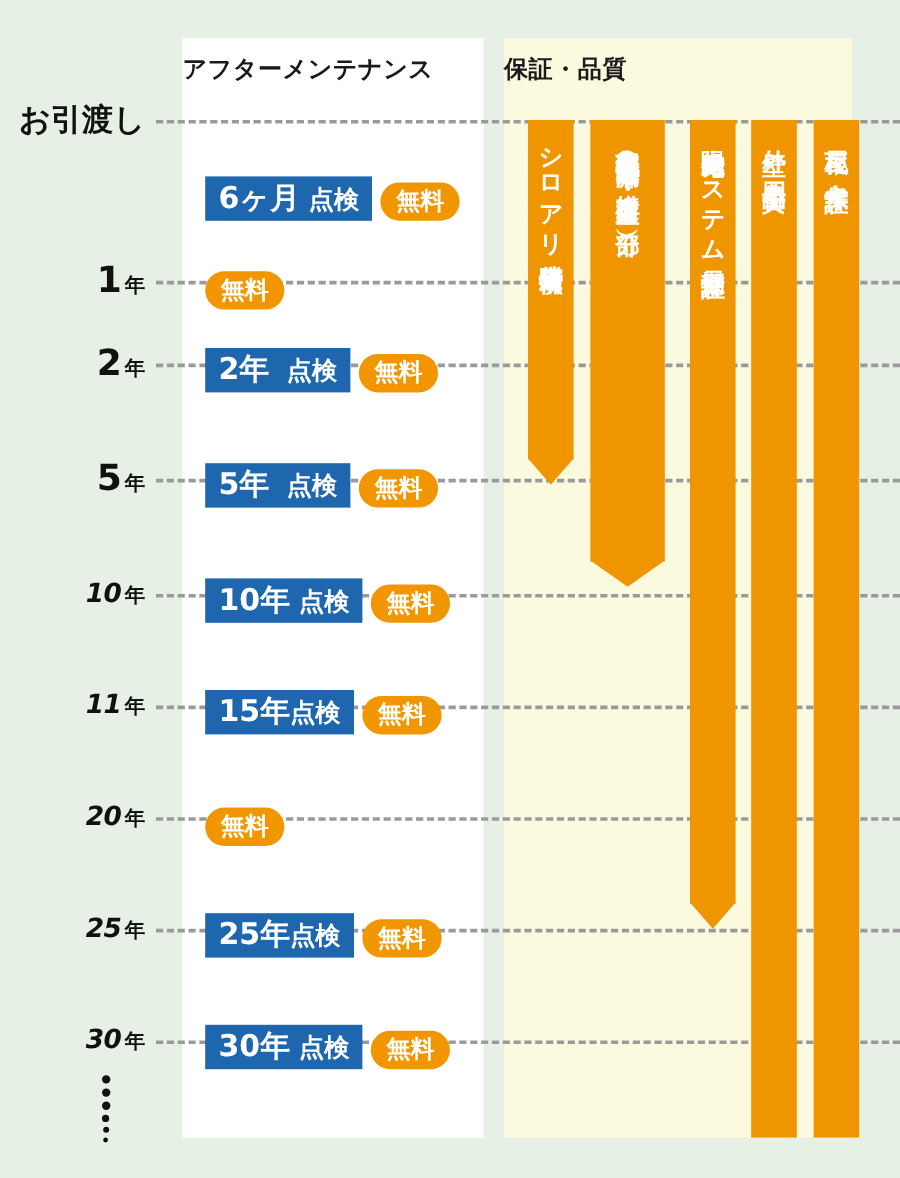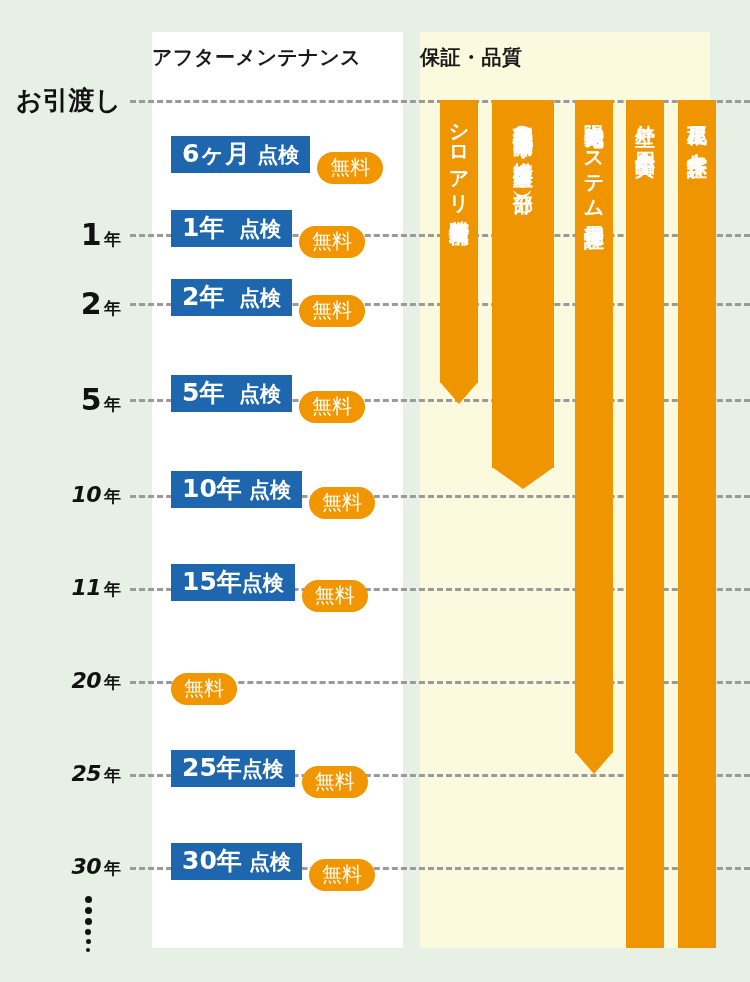--- a/index.html
+++ b/index.html
@@ -43,34 +43,34 @@
   #lab-handover{font-size:26px;font-weight:bold;}
 
   
   #dots{position:absolute;left:78px;top:896px;width:20px;}
   #dots i{display:block;background:#111;border-radius:50%;margin:0 auto 4px;}
 
   
   .insp{
     position:absolute;left:171px;
     transform:translateY(-50%);
-    display:flex;align-items:flex-start;gap:7px;
+    display:flex;align-items:flex-end;gap:7px;
   }
   .chip{
     background:#1e66ad;color:#fff;
     font-size:21px;font-weight:bold;
     padding:5px 11px 7px;
     letter-spacing:0px;white-space:nowrap;
     line-height:1;
   }
   .chip .y{font-size:25px;}
   .chip .lbl{font-size:21px;}
   .free{
     background:#f29600;color:#fff;
-    font-size:20px;font-weight:normal;
+    font-size:20px;font-weight:bold;
     border-radius:999px;
     padding:5px 13px 7px;
     white-space:nowrap;line-height:1;margin-top:16px;
   }
 
   
   .bar{
     position:absolute;background:#ef9500;
     display:flex;align-items:flex-start;justify-content:center;
   }
@@ -142,21 +142,20 @@
     <i style="width:6px;height:6px"></i>
     <i style="width:5px;height:5px"></i>
     <i style="width:4px;height:4px"></i>
   </div>
 
   <div class="insp" style="top:160px">
     <span class="chip"><span class="y">6ヶ月</span> <span class="lbl">点検</span></span>
     <span class="free">無料</span>
   </div>
   <div class="insp" style="top:234px">
-    <span class="chip"><span class="y">1年</span>&nbsp; <span class="lbl">点検</span></span>
     <span class="free">無料</span>
   </div>
   <div class="insp" style="top:303px">
     <span class="chip"><span class="y">2年</span>&nbsp; <span class="lbl">点検</span></span>
     <span class="free">無料</span>
   </div>
   <div class="insp" style="top:399px">
     <span class="chip"><span class="y">5年</span>&nbsp; <span class="lbl">点検</span></span>
     <span class="free">無料</span>
   </div>

